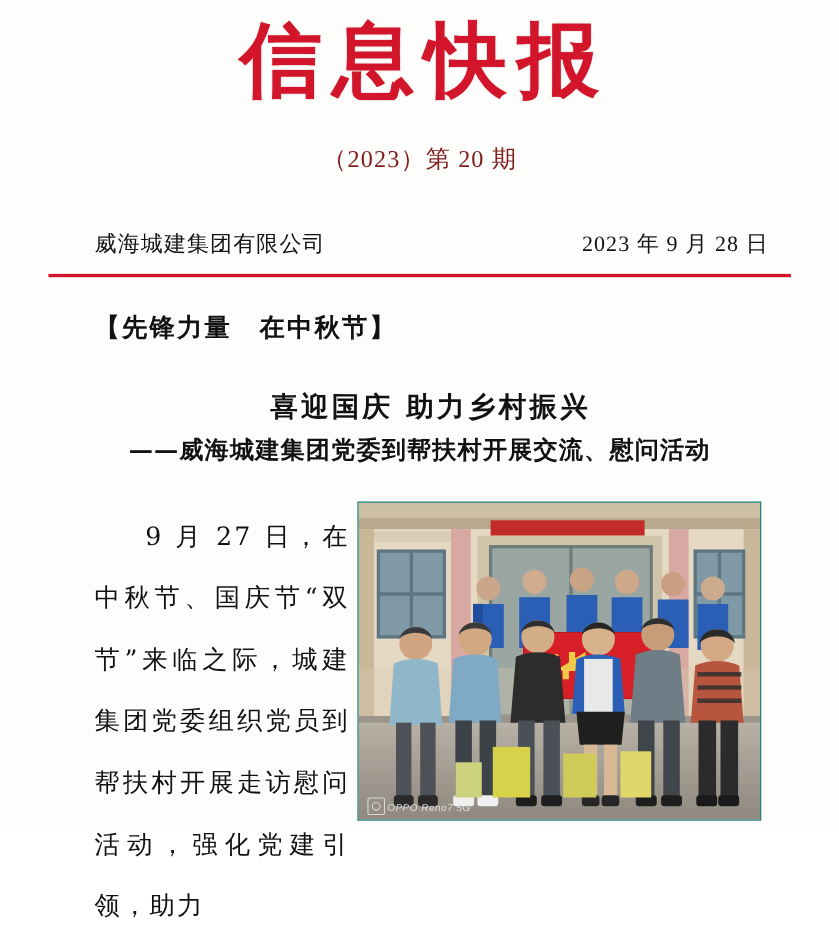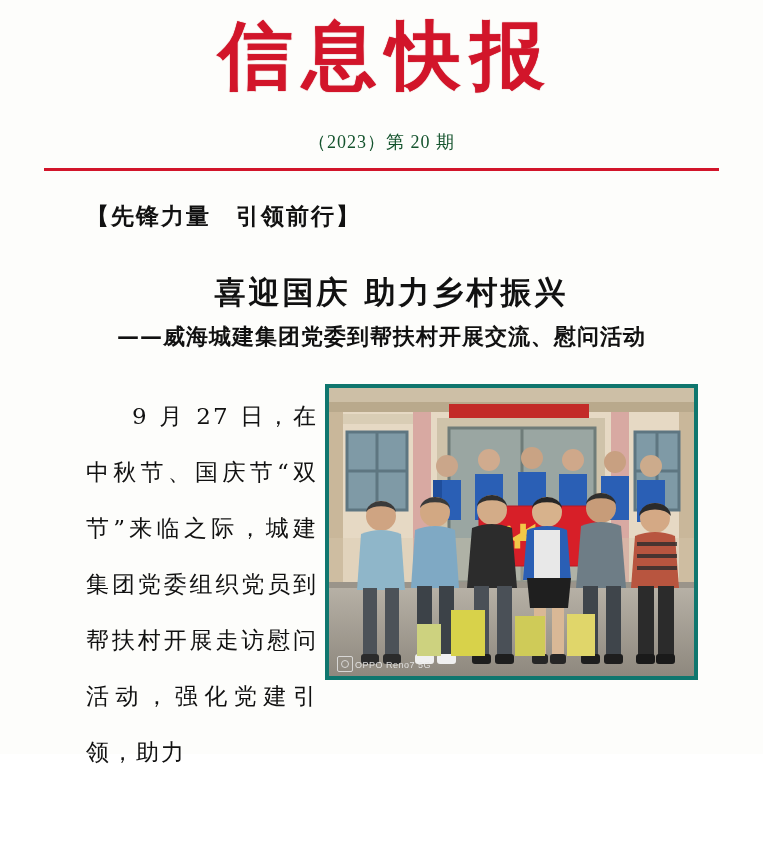--- a/index.html
+++ b/index.html
@@ -35,23 +35,23 @@
     font-weight: 700;
     color: #d2152a;
     letter-spacing: 10px;
     text-indent: 10px;
     text-shadow: 0 0 1px #b9101f;
   }
 
   .issue-line {
     text-align: center;
     margin-top: 34px;
-    font-size: 18px;
+    font-size: 22px;
     letter-spacing: 1px;
-    color: #14532d;
+    color: #7f1d1d;
     font-family: "Liberation Serif", serif;
   }
 
   
   .pub-row {
     margin: 48px 64px 0 86px;
     display: flex;
     justify-content: space-between;
     align-items: flex-end;
     font-size: 20px;
@@ -72,21 +72,21 @@
     font-size: 23px;
     font-weight: 700;
     letter-spacing: 2px;
     font-family: "DejaVu Serif", serif;
   }
 
   
   .headline {
     text-align: center;
     margin-top: 40px;
-    font-size: 31px;
+    font-size: 25px;
     font-weight: 700;
     letter-spacing: 3px;
     font-family: "DejaVu Serif", serif;
     padding-left: 20px;
   }
   .subheadline {
     text-align: center;
     margin-top: 8px;
     font-size: 22px;
     font-weight: 700;
@@ -115,22 +115,23 @@
   .indent { display: inline-block; width: 46px; }
 
   
   .photo {
     position: absolute;
     left: 325px;
     top: -4px;
     width: 365px;
     height: 288px;
     overflow: hidden;
-    border: 4px solid #0f766e;
+    border: 1px solid #0f766e;
     background: #cfd6da;
+    font-style: italic;
   }
   .photo svg { display: block; }
   .photo-watermark {
     position: absolute;
     left: 26px;
     bottom: 6px;
     font-size: 9px;
     color: #e9e9e9;
     font-family: "Liberation Sans", sans-serif;
     letter-spacing: 0.5px;
@@ -161,24 +162,28 @@
 <body>
 
 <div class="page">
 
   <div class="masthead">
     <div class="masthead-title">信息快报</div>
   </div>
 
   <div class="issue-line">（2023）第 20 期</div>
 
+  <div class="pub-row">
+    <div class="pub-left">威海城建集团有限公司</div>
+    <div class="pub-right">2023 年 9 月 28 日</div>
+  </div>
 
   <div class="red-rule"></div>
 
-  <div class="column-head">【先锋力量　引领前行】</div>
+  <div class="column-head">【先锋力量　在中秋节】</div>
 
   <div class="headline">喜迎国庆  助力乡村振兴</div>
   <div class="subheadline">——威海城建集团党委到帮扶村开展交流、慰问活动</div>
 
   <div class="body-area">
 
     <div class="body-text"><span class="indent"></span><span>9 月 27 日，在中秋节、国庆节“双节”来临之际，城建集团党委组织党员到帮扶村开展走访慰问活动，强化党建引领，助力</span></div>
 
     <div class="photo">
       <svg width="365" height="288" viewBox="0 0 365 288" xmlns="http://www.w3.org/2000/svg">

